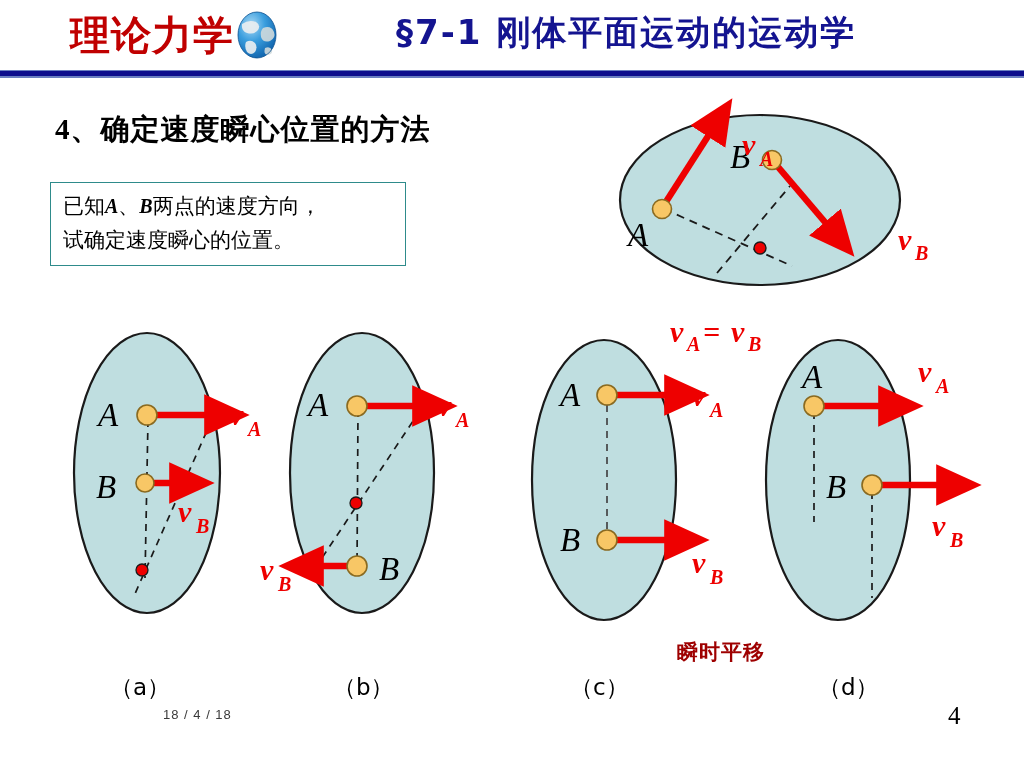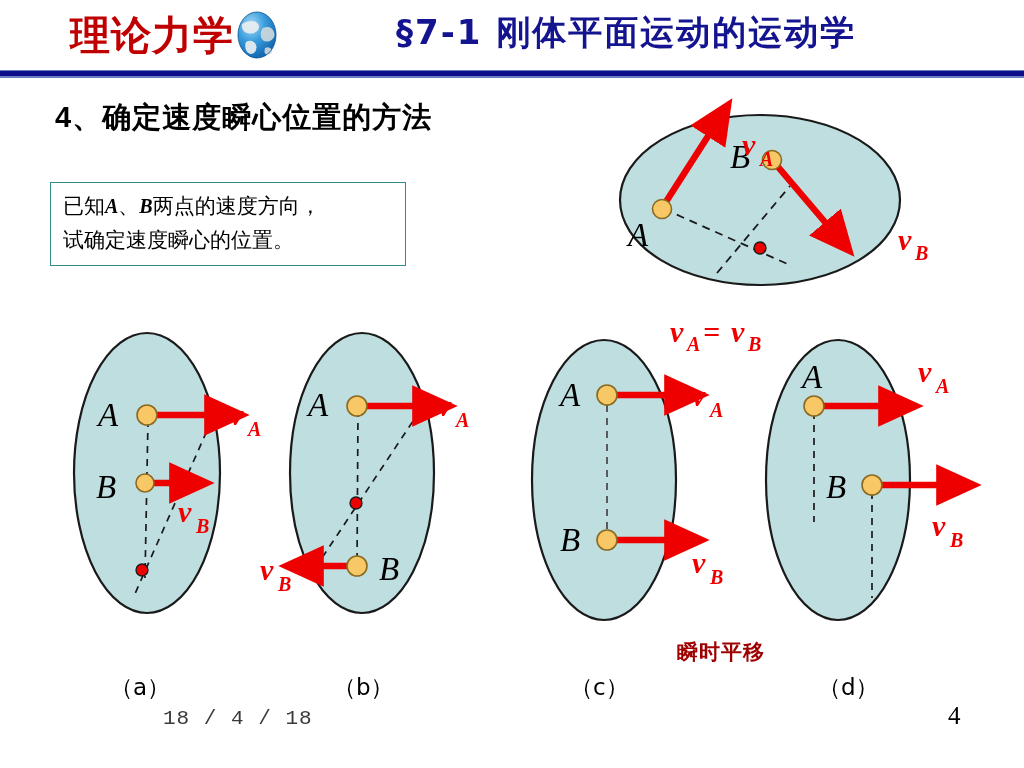--- a/index.html
+++ b/index.html
@@ -67,22 +67,22 @@
     top: 71px;
     width: 1024px;
     height: 5px;
     background: #0d0d8c;
   }
 
   
   #section-heading {
     position: absolute;
     left: 55px;
-    top: 98px;
-    font-family: Liberation Sans, sans-serif;
+    top: 110px;
+    font-family: Liberation Serif, serif;
     font-size: 29px;
     font-weight: bold;
     color: #000000;
     white-space: nowrap;
     letter-spacing: 1px;
   }
   #given-box {
     position: absolute;
     left: 50px;
     top: 182px;
@@ -125,22 +125,22 @@
     color: #9e0000;
     white-space: nowrap;
     letter-spacing: 1px;
   }
 
   
   #footer-date {
     position: absolute;
     left: 163px;
     top: 707px;
-    font-family: Liberation Mono, monospace;
-    font-size: 21px;
+    font-family: Liberation Sans, sans-serif;
+    font-size: 13px;
     color: #3a3a3a;
     white-space: nowrap;
     letter-spacing: 1px;
   }
   #page-number {
     position: absolute;
     left: 948px;
     top: 702px;
     font-family: "Liberation Serif", serif;
     font-size: 25px;

